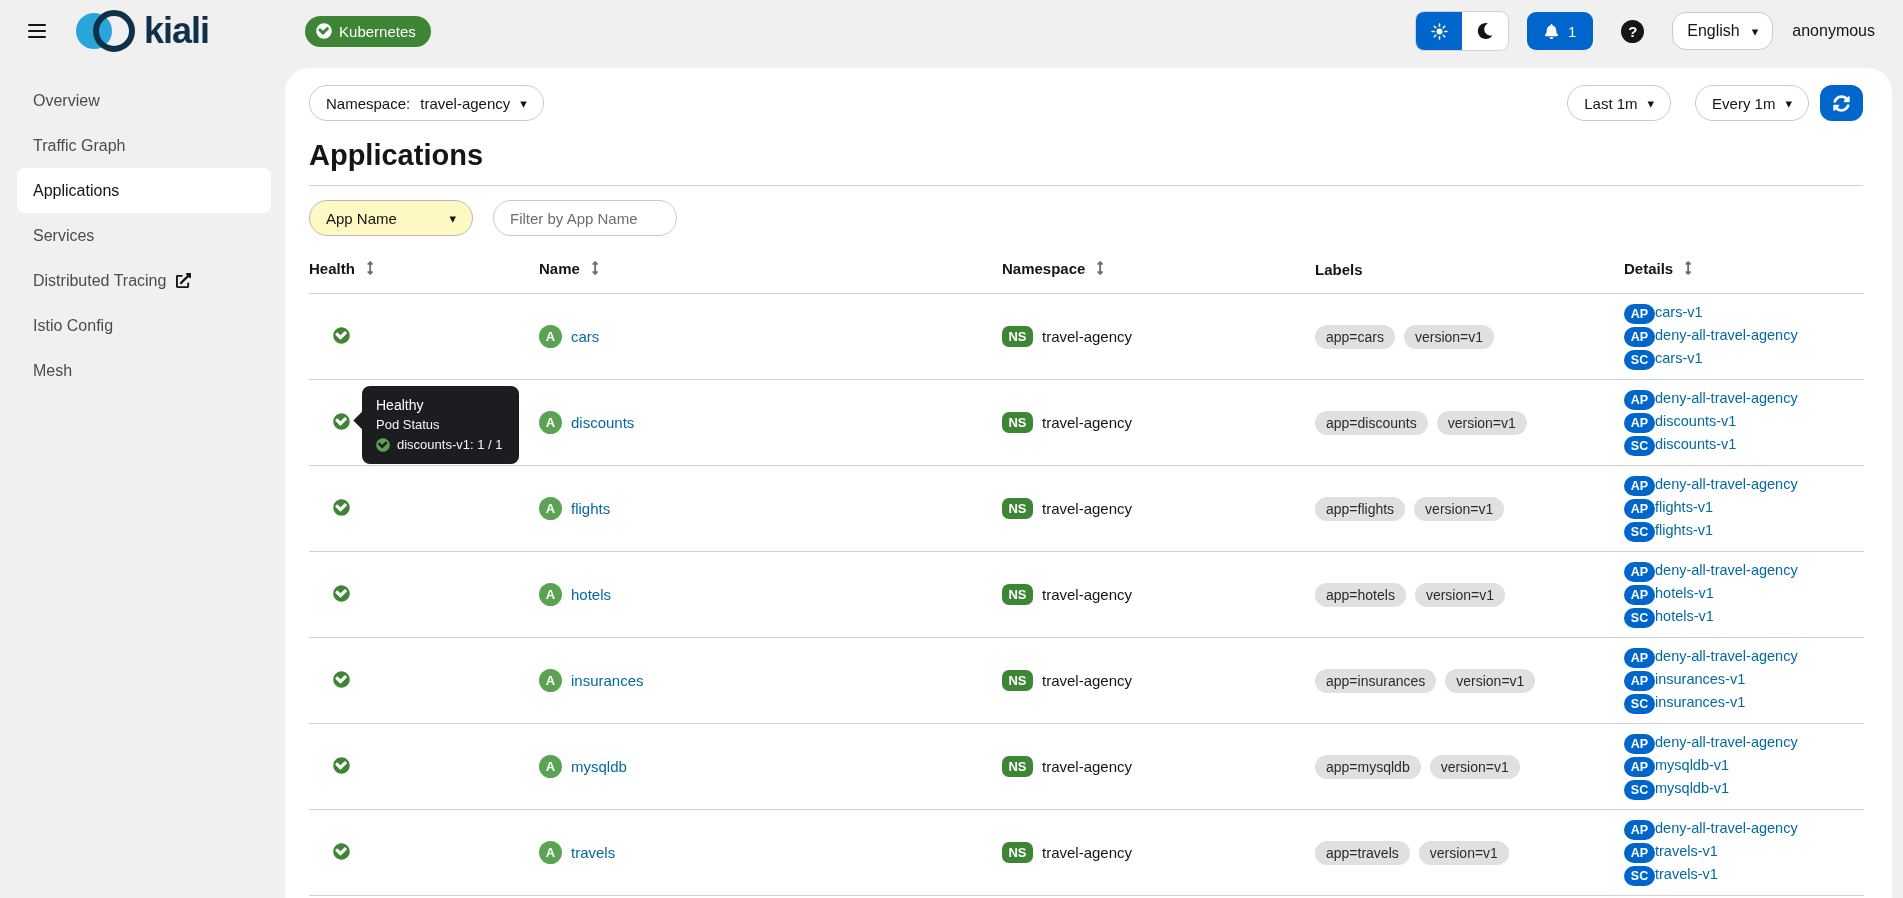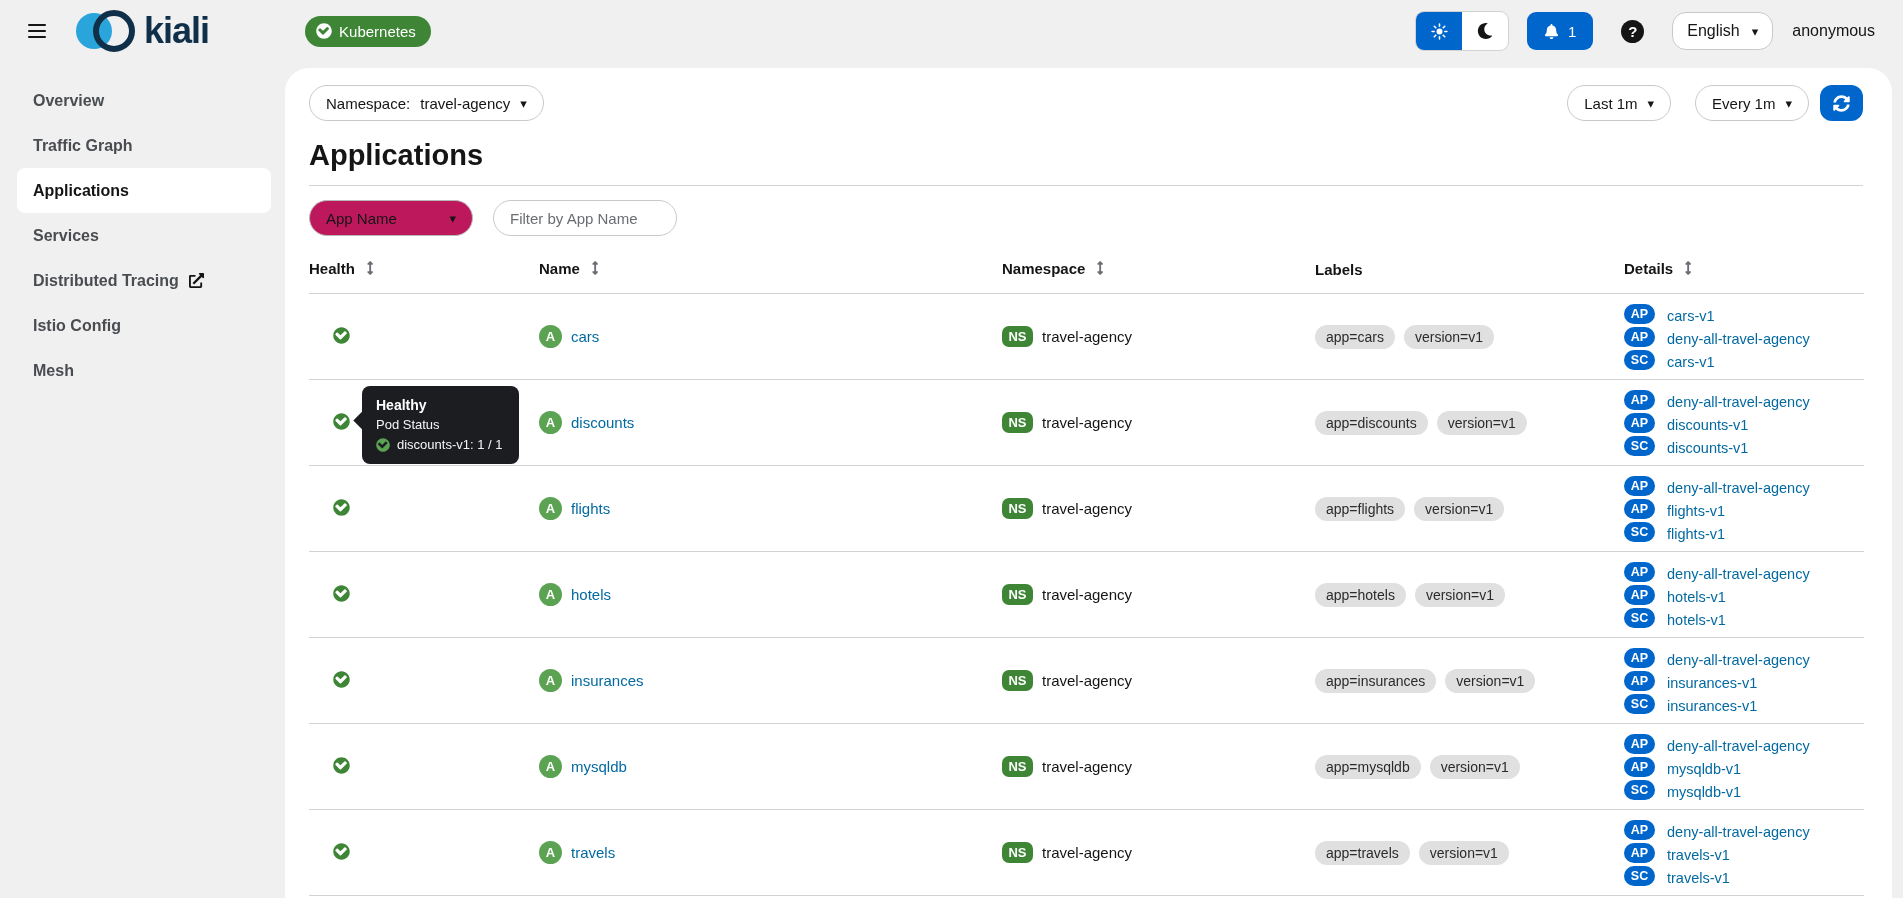--- a/index.html
+++ b/index.html
@@ -29,41 +29,41 @@
   .help-btn { margin-left: 28px; width: 23px; height: 23px; border-radius: 50%; background: #151515; color: #fff;
     display: flex; align-items: center; justify-content: center; font-size: 15px; font-weight: bold; cursor: pointer; }
   .lang-dd { margin-left: 28px; height: 38px; background: #fff; border: 1px solid #c9c9c9; border-radius: 14px;
     display: flex; align-items: center; gap: 12px; padding: 0 14px; font-size: 16px; cursor: pointer; }
   .caret { font-size: 13px; color: #151515; line-height: 1; }
   .username { margin-left: 19px; font-size: 16px; }
   
   .layout { display: flex; height: 836px; }
   .sidebar { width: 283px; flex: none; padding-top: 16px; }
   .sidebar-item { height: 45px; display: flex; align-items: center; gap: 10px; padding-left: 33px;
-    font-size: 16px; color: #494c50; cursor: pointer; font-weight: bold; }
+    font-size: 16px; color: #494c50; cursor: pointer; }
   .sidebar-item.active { background: #fff; border-radius: 8px; margin: 0 12px 0 17px; padding-left: 16px; color: #151515; }
   .sidebar-item svg { flex: none; }
   .content { flex: 1; position: relative; }
   .card { position: absolute; left: 2px; top: 6px; right: 11px; bottom: -30px; background: #fff;
     border-radius: 24px 24px 0 0; padding: 17px 29px 0 24px; }
   
   .toolbar { display: flex; align-items: center; }
   .pf-toggle { height: 36px; display: inline-flex; align-items: center; gap: 10px; padding: 0 16px;
     background: #fff; border: 1px solid #c9c9c9; border-radius: 18px; font-size: 15px; cursor: pointer; }
   .ns-label { color: #151515; }
   .toolbar-right { margin-left: auto; display: flex; align-items: center; }
   .dd-every { margin-left: 24px; }
   .refresh-btn { margin-left: 11px; width: 43px; height: 36px; background: #0066cc; border: none; border-radius: 12px;
     color: #fff; display: flex; align-items: center; justify-content: center; cursor: pointer; }
   .page-title { margin-top: 18px; font-size: 29px; font-weight: 700; color: #151515; }
   .title-rule { border: none; border-top: 1px solid #d2d2d2; margin-top: 13px; }
   
   .filter-row { margin-top: 14px; display: flex; align-items: center; gap: 20px; }
   .filter-type { height: 36px; width: 164px; display: inline-flex; align-items: center; justify-content: space-between;
-    padding: 0 16px; background: #be185d; border: 1px solid #b8b8b8; border-radius: 18px; font-size: 15px; cursor: pointer; }
+    padding: 0 16px; background: #fef9c3; border: 1px solid #b8b8b8; border-radius: 18px; font-size: 15px; cursor: pointer; }
   .filter-input { height: 36px; width: 184px; border: 1px solid #c9c9c9; border-radius: 18px; padding: 0 16px;
     font-size: 15px; font-family: "Liberation Sans", sans-serif; color: #151515; background: #fff; }
   .filter-input::placeholder { color: #6a6e73; }
   
   table { width: 100%; border-collapse: collapse; margin-top: 10px; table-layout: fixed; }
   th { text-align: left; font-size: 15px; font-weight: 700; color: #151515;
     padding: 14px 0 15px 0; border-bottom: 1px solid #d2d2d2; cursor: pointer; }
   th.no-sort { cursor: default; }
   .sort-icon { display: inline-block; margin-left: 11px; color: #6a6e73; vertical-align: -1px; }
   td { height: 86px; vertical-align: middle; border-top: 1px solid #d2d2d2; font-size: 15px; }
@@ -73,27 +73,27 @@
   .badge-a { display: inline-flex; align-items: center; justify-content: center; width: 23px; height: 23px;
     border-radius: 50%; background: #5BA352; color: #fff; font-size: 13px; font-weight: bold; margin-right: 9px; flex: none; }
   .badge-ns { display: inline-flex; align-items: center; justify-content: center; min-width: 31px; height: 21px;
     border-radius: 7px; background: #3E8635; color: #fff; font-size: 13px; font-weight: bold; margin-right: 9px; flex: none; }
   .badge-pill { display: inline-flex; align-items: center; justify-content: center; min-width: 31px; height: 20px;
     padding: 0 5px; border-radius: 10px; background: #0066cc; color: #fff; font-size: 12.5px; font-weight: bold; flex: none; }
   .cell-flex { display: flex; align-items: center; }
   a.link { color: #0369a1; text-decoration: none; cursor: pointer; }
   .label-pill { display: inline-block; background: #e0e0e0; color: #2b2b2b; font-size: 14px;
     border-radius: 12px; padding: 4px 11px; margin-right: 9px; }
-  .detail-line { display: flex; align-items: flex-end; gap: 12px; margin: 3px 0; font-size: 14.5px; }
+  .detail-line { display: flex; align-items: flex-start; gap: 0; margin: 3px 0; font-size: 14.5px; }
   
   .tooltip { position: absolute; left: 362px; top: 386px; background: #1b1d21; color: #fff;
     border-radius: 8px; padding: 11px 16px 12px 14px; z-index: 10; white-space: nowrap; }
   .tooltip-arrow { position: absolute; left: -6px; top: 28px; width: 13px; height: 13px; background: #1b1d21;
     transform: rotate(45deg); }
-  .tt-title { font-weight: bold; font-size: 14px; }
+  .tt-title { font-weight: normal; font-size: 14px; }
   .tt-sub { font-size: 13px; margin-top: 4px; color: #f5f5f5; }
   .tt-status { margin-top: 5px; display: flex; align-items: center; gap: 7px; font-size: 13px; color: #f5f5f5; }
   .tt-status .ck { color: #5BA352; display: inline-flex; }
 </style>
 </head>
 <body>
 
 <header class="masthead">
   <div class="hamburger">
       <span></span>

